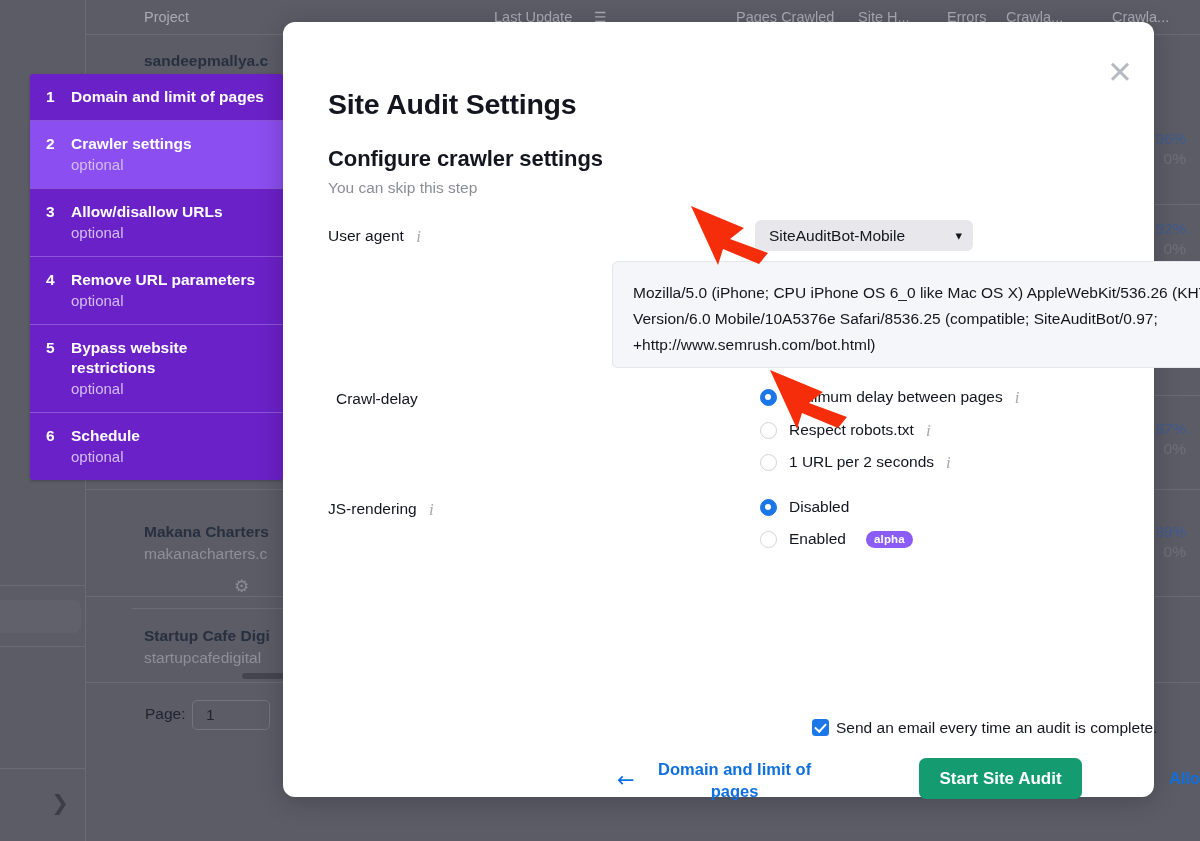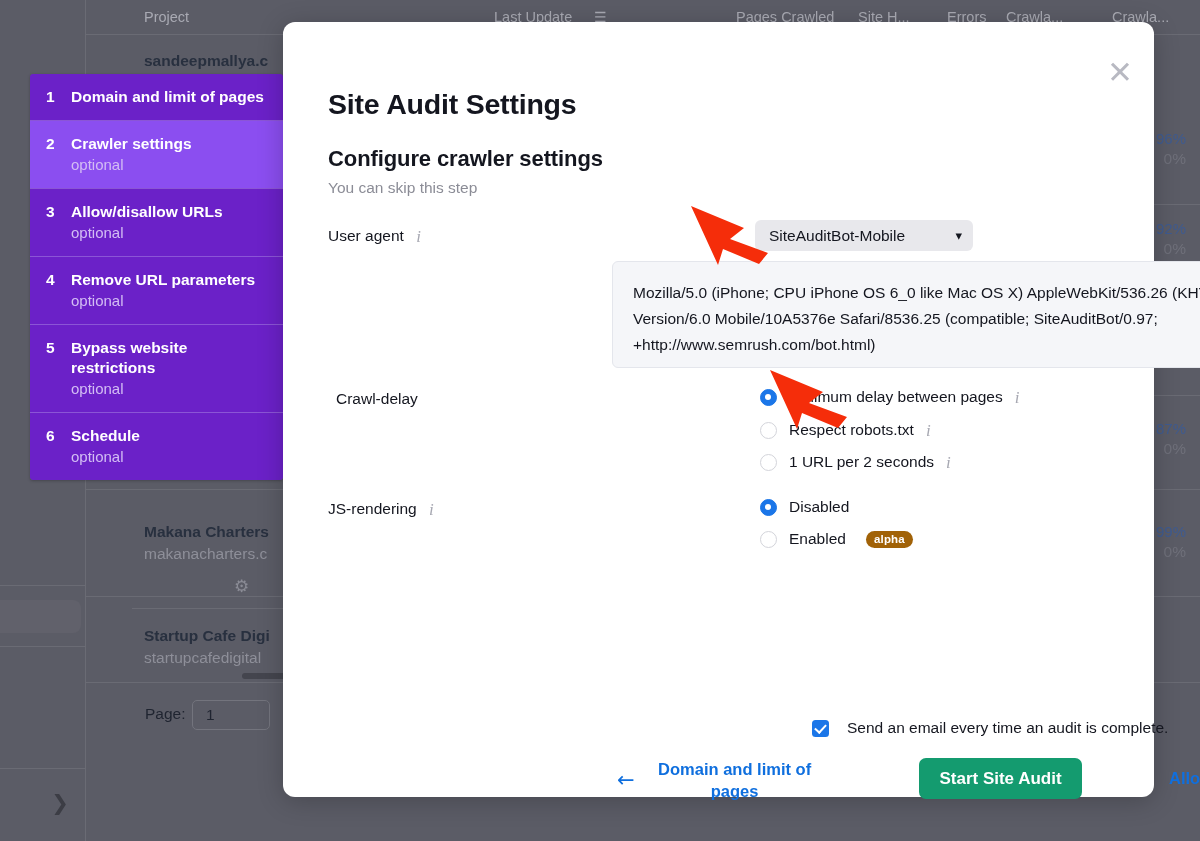--- a/index.html
+++ b/index.html
@@ -172,29 +172,29 @@
     flex: none; position: relative;
   }
   .radio.on { border: 1.6px solid #1b76e8; background: #1b76e8; }
   .radio.on::after {
     content: ""; position: absolute; left: 4.4px; top: 4.4px;
     width: 6px; height: 6px; border-radius: 50%; background: #ffffff;
   }
   .radio-label { font-size: 15.5px; color: #14161f; white-space: nowrap; }
 
   .alpha-badge {
-    display: inline-block; background: #a16207; color: #ffffff;
+    display: inline-block; background: #8b5cf6; color: #ffffff;
     font-size: 11.5px; font-weight: bold; border-radius: 9px;
     padding: 2px 8px 3px; margin-left: 8px; letter-spacing: 0.2px;
   }
 
   
   .email-row {
     position: absolute; left: 529px; top: 697px;
-    display: flex; align-items: flex-end; gap: 18px; cursor: pointer;
+    display: flex; align-items: flex-start; gap: 7px; cursor: pointer;
   }
   .checkbox {
     width: 17px; height: 17px; border-radius: 3.5px;
     background: #1b76e8; flex: none; position: relative;
   }
   .checkbox::after {
     content: ""; position: absolute; left: 5.4px; top: 2.4px;
     width: 5px; height: 9px; border: solid #ffffff;
     border-width: 0 2.1px 2.1px 0; transform: rotate(43deg);
   }

